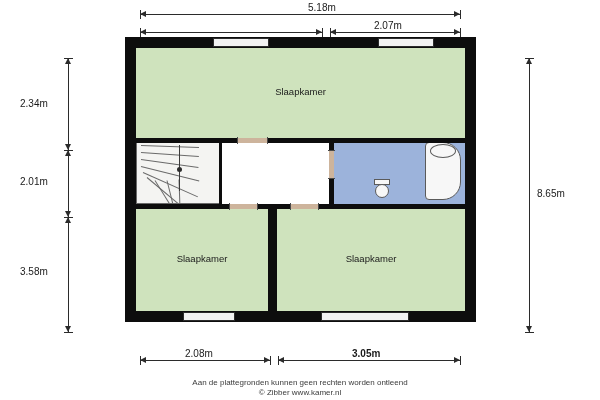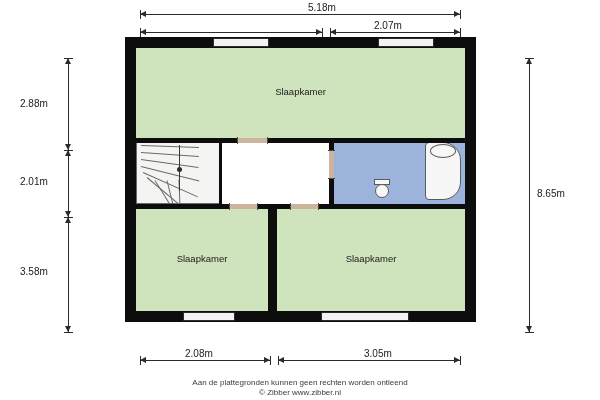--- a/index.html
+++ b/index.html
@@ -174,21 +174,21 @@
   <div class="arrow right" style="left:454px; top:29px;"></div>
   <div class="tick v" style="left:330px; top:28px;"></div>
   <div class="tick v" style="left:460px; top:28px;"></div>
   <div class="dim-label" style="left:374px; top:20px;">2.07m</div>
 
   <div class="dim-line v" style="left:68px; top:58px; height:92px;"></div>
   <div class="arrow up" style="left:65px; top:58px;"></div>
   <div class="arrow down" style="left:65px; top:144px;"></div>
   <div class="tick h" style="left:64px; top:58px;"></div>
   <div class="tick h" style="left:64px; top:150px;"></div>
-  <div class="dim-label" style="left:20px; top:98px;">2.88m</div>
+  <div class="dim-label" style="left:20px; top:98px;">2.34m</div>
 
   <div class="dim-line v" style="left:68px; top:150px; height:67px;"></div>
   <div class="arrow up" style="left:65px; top:150px;"></div>
   <div class="arrow down" style="left:65px; top:211px;"></div>
   <div class="tick h" style="left:64px; top:217px;"></div>
   <div class="dim-label" style="left:20px; top:176px;">2.01m</div>
 
   <div class="dim-line v" style="left:68px; top:217px; height:115px;"></div>
   <div class="arrow up" style="left:65px; top:217px;"></div>
   <div class="arrow down" style="left:65px; top:326px;"></div>
@@ -207,21 +207,21 @@
   <div class="arrow right" style="left:264px; top:357px;"></div>
   <div class="tick v" style="left:140px; top:356px;"></div>
   <div class="tick v" style="left:270px; top:356px;"></div>
   <div class="dim-label" style="left:185px; top:348px;">2.08m</div>
 
   <div class="dim-line h" style="left:278px; top:360px; width:182px;"></div>
   <div class="arrow left" style="left:278px; top:357px;"></div>
   <div class="arrow right" style="left:454px; top:357px;"></div>
   <div class="tick v" style="left:278px; top:356px;"></div>
   <div class="tick v" style="left:460px; top:356px;"></div>
-  <div class="dim-label" style="left:364px; top:348px;">3.05m</div>
+  <div class="dim-label" style="left:352px; top:348px;font-weight:bold;">3.05m</div>
 
   <div id="plan">
 
     <div class="room room-green" style="left:11px; top:11px; width:329px; height:90px;">
       <div class="room-label" style="top:38px;">Slaapkamer</div>
     </div>
 
     <div class="room" style="left:11px; top:101px; width:86px; height:66px; background:#f4f4f2;"></div>
     <div class="room room-blue" style="left:209px; top:101px; width:131px; height:66px;">
     </div>
@@ -287,15 +287,15 @@
     <div class="door-line" style="left:165px; top:166px; width:1px; height:7px;"></div>
     <div class="door-line" style="left:193px; top:166px; width:1px; height:7px;"></div>
 
     <div class="door-gap" style="left:204px; top:113px; width:5px; height:28px; background:#cdb49c;"></div>
     <div class="door-line" style="left:203px; top:113px; width:7px; height:1px;"></div>
     <div class="door-line" style="left:203px; top:141px; width:7px; height:1px;"></div>
 
   </div>
 
   <div class="footer" style="top:378px;">Aan de plattegronden kunnen geen rechten worden ontleend</div>
-  <div class="footer" style="top:388px;">© Zibber www.zibber.nl</div>
+  <div class="footer" style="top:388px;">© Zibber www.kamer.nl</div>
 
 </div>
 
 </body></html>

